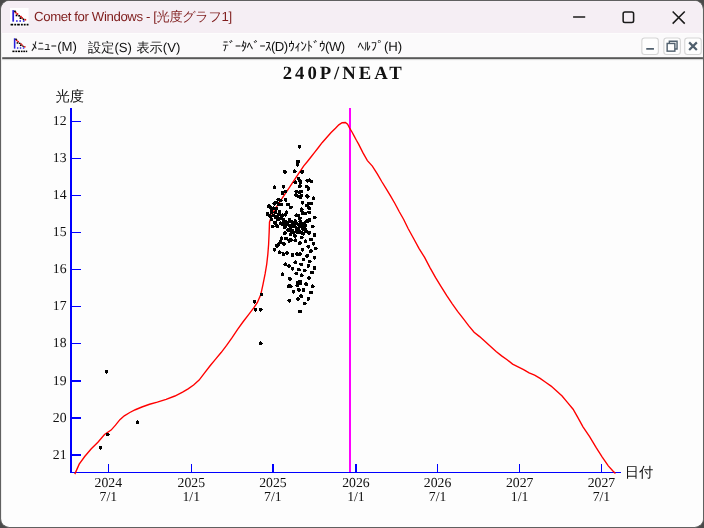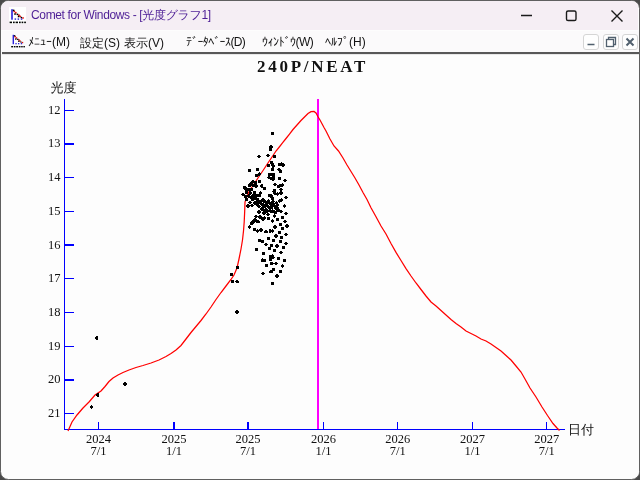--- a/index.html
+++ b/index.html
@@ -1,17 +1,17 @@
 <!DOCTYPE html>
 <html><head><meta charset="utf-8"><style>
 html,body{margin:0;padding:0;width:640px;height:480px;overflow:hidden;background:#4a4a4a;}
 *{box-sizing:border-box;}
 #win{position:absolute;left:0;top:0;width:640px;height:480px;border-radius:8.5px;background:#fdfdfd;border:1.5px solid #606060;overflow:hidden;font-family:"Liberation Sans",sans-serif;}
 #titlebar{position:absolute;left:0;top:0;width:637px;height:29px;background:#f5eef4;}
-#title{position:absolute;left:30px;top:6px;font-size:12px;color:#4c1d95;letter-spacing:-0.35px;}
+#title{position:absolute;left:30px;top:6px;font-size:12px;color:#7f1d1d;letter-spacing:-0.35px;}
 .capbtn{position:absolute;top:0;}
 #menubar{position:absolute;left:1px;top:30px;width:638px;height:21px;background:#fbfafb;}
 .menuitem{position:absolute;top:3.5px;font-size:12px;color:#121212;white-space:pre;}
 #sep{position:absolute;left:1px;top:51px;width:638px;height:2px;background:#585858;}
 #sep2{position:absolute;left:1px;top:53px;width:638px;height:1px;background:#e8e8e8;}
 #chart{position:absolute;left:1px;top:54px;width:638px;height:422px;background:#fdfdfd;}
 .mdibtn{position:absolute;top:32.5px;width:16px;height:16px;border:1px solid #d5d5d5;border-radius:3px;background:#fefefe;}
 </style></head><body>
 <div id="win">
  <div id="titlebar">
@@ -80,21 +80,21 @@
           <rect x="3.0" y="12.0" width="1.5" height="1.4"></rect>
           <rect x="5.2" y="12.0" width="2.0" height="1.4"></rect>
           <rect x="8.0" y="12.0" width="1.5" height="1.4"></rect>
           <rect x="10.2" y="12.0" width="1.5" height="1.4"></rect>
           <rect x="12.4" y="12.0" width="1.5" height="1.4"></rect>
         </g>
   </svg>
   <span class="menuitem" style="left:26px">ﾒﾆｭｰ(M)</span>
   <span class="menuitem" style="left:78px">設定(S)</span>
   <span class="menuitem" style="left:122px">表示(V)</span>
-  <span class="menuitem" style="left:184px;letter-spacing:-0.6px">ﾃﾞｰﾀﾍﾞｰｽ(D)</span>
+  <span class="menuitem" style="left:200px;letter-spacing:-0.6px">ﾃﾞｰﾀﾍﾞｰｽ(D)</span>
   <span class="menuitem" style="left:260px;letter-spacing:-0.5px">ｳｨﾝﾄﾞｳ(W)</span>
   <span class="menuitem" style="left:323px">ﾍﾙﾌﾟ(H)</span>
  </div>
  <div class="mdibtn" style="left:582px"><svg width="14" height="14" viewBox="0 0 14 14" stroke="#51606e" stroke-width="1.6">
         <path d="M3.5 9.5 h7"></path>
       </svg></div>
  <div class="mdibtn" style="left:601.5px"><svg width="14" height="14" viewBox="0 0 14 14" fill="none" stroke="#51606e" stroke-width="1.3">
         <path d="M4.5 4.5 v-2 h7 v7 h-2"></path>
         <rect x="2.5" y="4.5" width="7" height="7"></rect>
       </svg></div>

